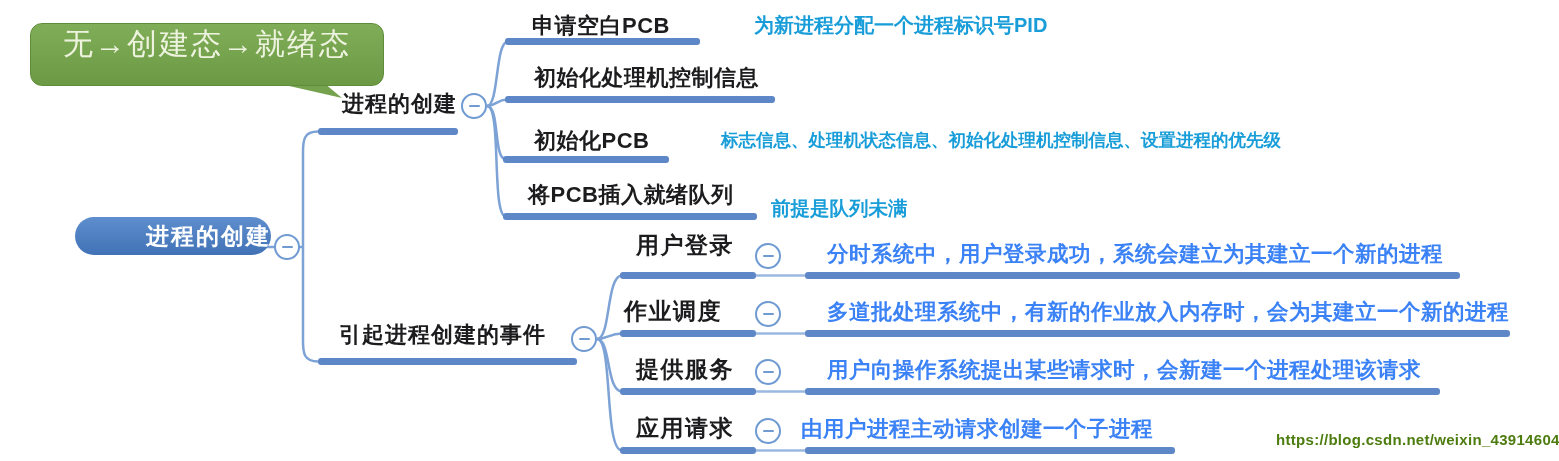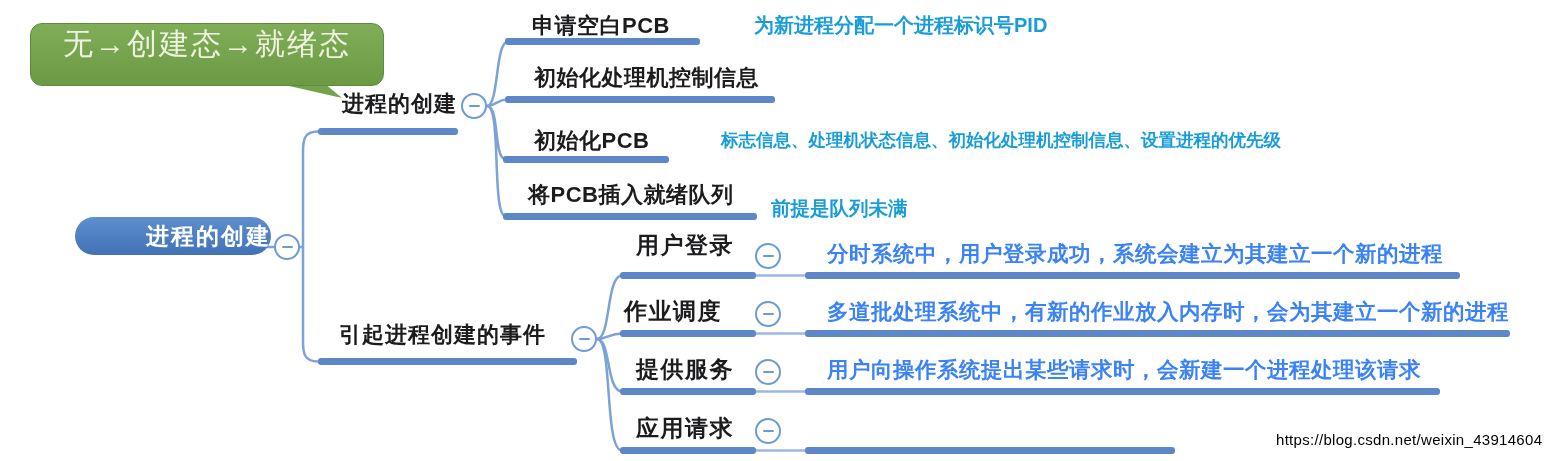--- a/index.html
+++ b/index.html
@@ -35,21 +35,21 @@
   }
   .minus {
     position:absolute; width:22px; height:22px; z-index:3;
     background:#fff; border:2px solid #6f9ad2; border-radius:50%;
     display:flex; align-items:center; justify-content:center;
     box-sizing:content-box; cursor:pointer;
   }
   .minus .bar { width:11px; height:2.5px; background:#6f9ad2; border-radius:1.5px; }
   .watermark {
     position:absolute; left:1276px; top:431px; z-index:2;
-    color:#000000; font-size:15px; font-weight:400; letter-spacing:0.3px;
+    color:#4d7c0f; font-size:15px; font-weight:700; letter-spacing:0.3px;
   }
 </style>
 </head>
 <body>
 
 <div class="stage">
 
   <svg class="layer" width="1559" height="461" viewBox="0 0 1559 461">
 
     <polygon points="254,78 318,78 342,98" fill="#74a24d"></polygon>
@@ -139,16 +139,17 @@
   <div class="t event-label" style="left:636px; top:232px;">用户登录</div>
   <div class="t desc" style="left:827px; top:242px;">分时系统中，用户登录成功，系统会建立为其建立一个新的进程</div>
 
   <div class="t event-label" style="left:624px; top:298px;">作业调度</div>
   <div class="t desc" style="left:827px; top:300px;">多道批处理系统中，有新的作业放入内存时，会为其建立一个新的进程</div>
 
   <div class="t event-label" style="left:636px; top:356px;">提供服务</div>
   <div class="t desc" style="left:827px; top:358px;">用户向操作系统提出某些请求时，会新建一个进程处理该请求</div>
 
   <div class="t event-label" style="left:636px; top:415px;">应用请求</div>
+  <div class="t desc" style="left:801px; top:417px;">由用户进程主动请求创建一个子进程</div>
 
   <div class="watermark">https://blog.csdn.net/weixin_43914604</div>
 
 </div>
 
 </body></html>

